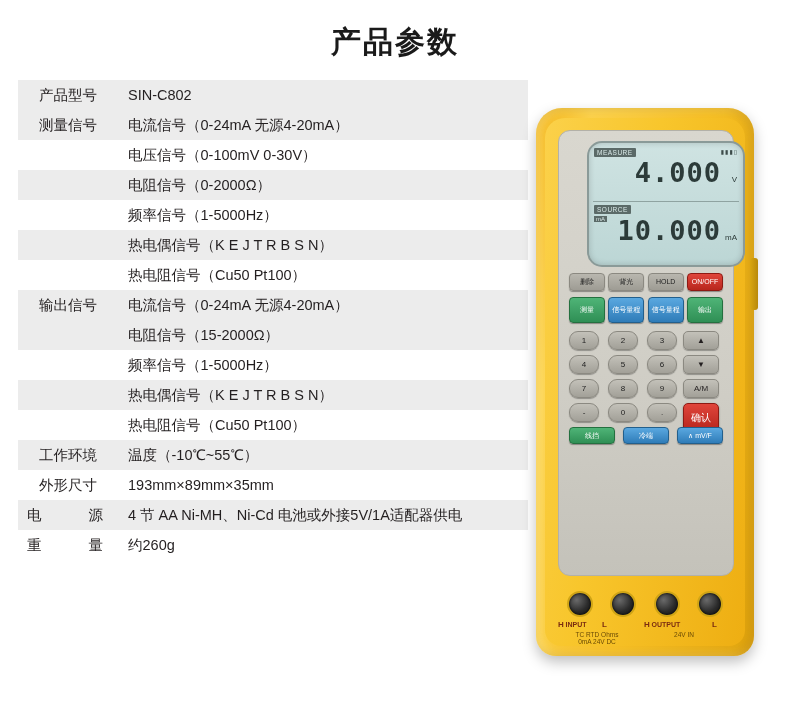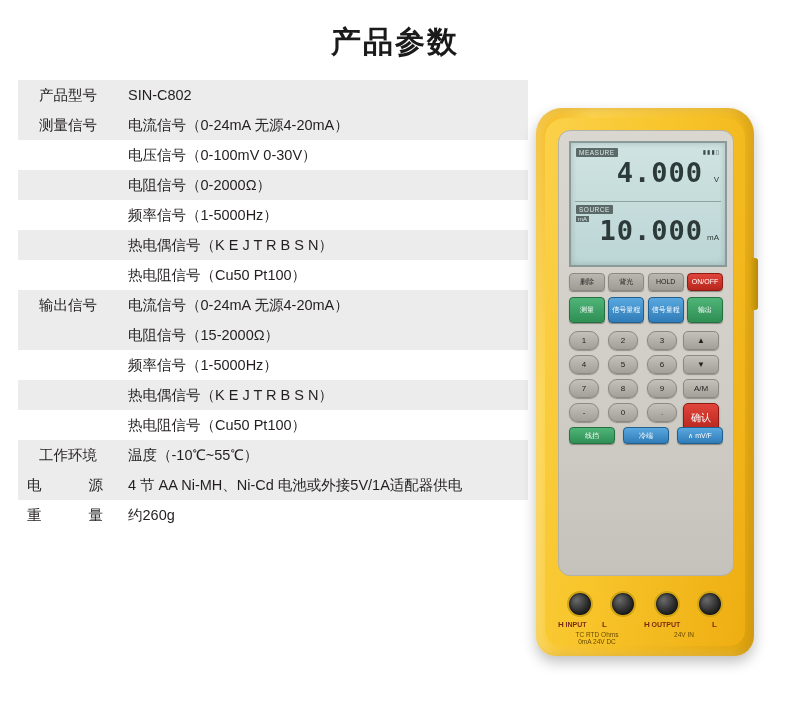--- a/index.html
+++ b/index.html
@@ -88,27 +88,27 @@
     top: 22px;
     width: 174px;
     height: 444px;
     background: linear-gradient(180deg,#d9d7cf 0%,#cfcdc5 60%,#c4c2ba 100%);
     border-radius: 12px;
     border: 1px solid #b3b1a8;
   }
   
   .lcd {
     position: absolute;
-    left: 10px;
+    left: 28px;
     top: 10px;
     width: 154px;
     height: 122px;
     background: linear-gradient(180deg,#cfe3e2 0%,#bcd6d5 100%);
     border: 2px solid #8a9a98;
-    border-radius: 0;
+    border-radius: 15px;
     box-shadow: inset 0 0 6px rgba(0,0,0,0.18);
   }
   .lcd-tag {
     position: absolute;
     font-size: 6.5px;
     font-family: "Liberation Sans", sans-serif;
     background: #5b6a68;
     color: #d8e8e7;
     padding: 1px 3px;
     border-radius: 1px;
@@ -347,20 +347,24 @@
       <td class="label"></td>
       <td class="value">热电偶信号（K E J T R B S N）</td>
     </tr>
     <tr class="row-white">
       <td class="label"></td>
       <td class="value">热电阻信号（Cu50 Pt100）</td>
     </tr>
     <tr class="row-grey">
       <td class="label">工作环境</td>
       <td class="value">温度（-10℃~55℃）</td>
+    </tr>
+    <tr class="row-white">
+      <td class="label">外形尺寸</td>
+      <td class="value">193mm×89mm×35mm</td>
     </tr>
     <tr class="row-grey">
       <td class="label label-spaced">电　　源</td>
       <td class="value">4 节 AA Ni-MH、Ni-Cd 电池或外接5V/1A适配器供电</td>
     </tr>
     <tr class="row-white">
       <td class="label label-spaced">重　　量</td>
       <td class="value">约260g</td>
     </tr>
   </tbody>

